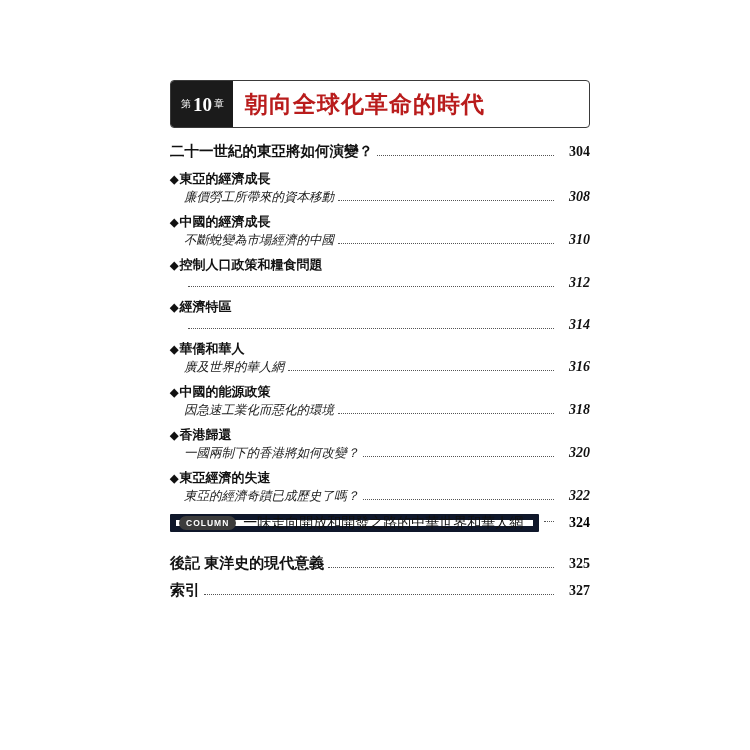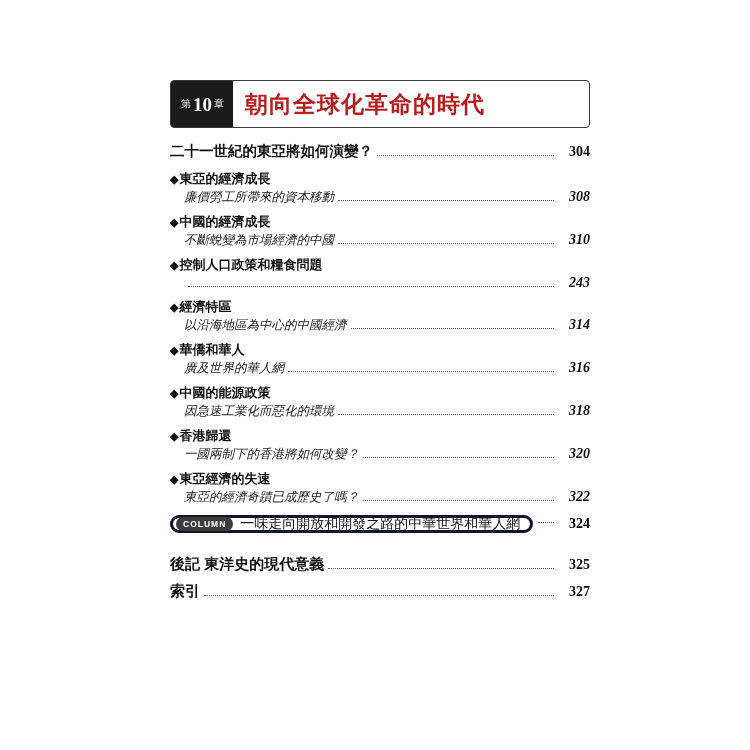--- a/index.html
+++ b/index.html
@@ -136,22 +136,22 @@
   
   .column-line {
     display: flex;
     align-items: center;
     margin-top: 9px;
     margin-bottom: 2px;
   }
   .column-box {
     display: inline-flex;
     align-items: center;
-    border: 3px solid #0f172a;
-    border-radius: 9px;
+    border: 6px solid #0f172a;
+    border-radius: 1px;
     padding: 2px 10px 2px 3px;
     background: #fff;
     height: 18px;
     box-sizing: border-box;
   }
   .column-tag {
     background: #3c3c3c;
     color: #ffffff;
     font-size: 8.5px;
     letter-spacing: 1px;
@@ -251,33 +251,32 @@
       </div>
 
       <div class="item">
         <div class="head">
           <span class="dia">◆</span>
           <span>控制人口政策和糧食問題</span>
         </div>
         <div class="sub">
           <div class="row">
             <span class="dots"></span>
-            <span class="page-no">243</span>
+            <span class="page-no">312</span>
           </div>
         </div>
       </div>
 
       <div class="item">
         <div class="head">
           <span class="dia">◆</span>
           <span>經濟特區</span>
         </div>
         <div class="sub">
           <div class="row">
-            <span class="label">以沿海地區為中心的中國經濟</span>
             <span class="dots"></span>
             <span class="page-no">314</span>
           </div>
         </div>
       </div>
 
       <div class="item">
         <div class="head">
           <span class="dia">◆</span>
           <span>華僑和華人</span>

